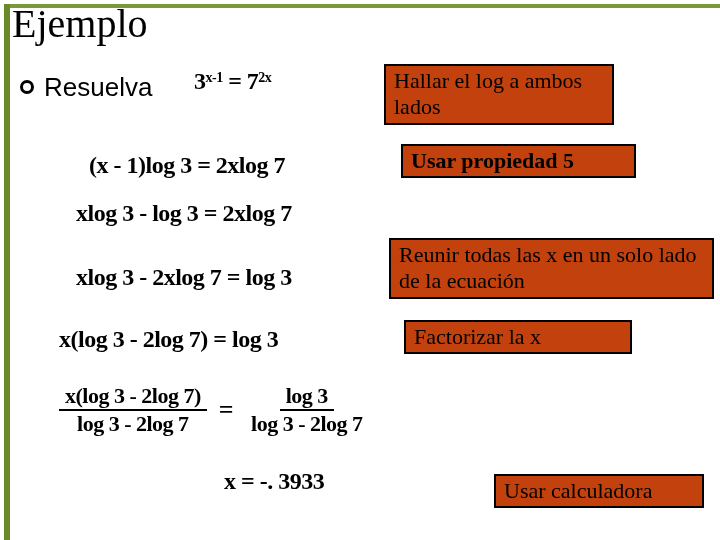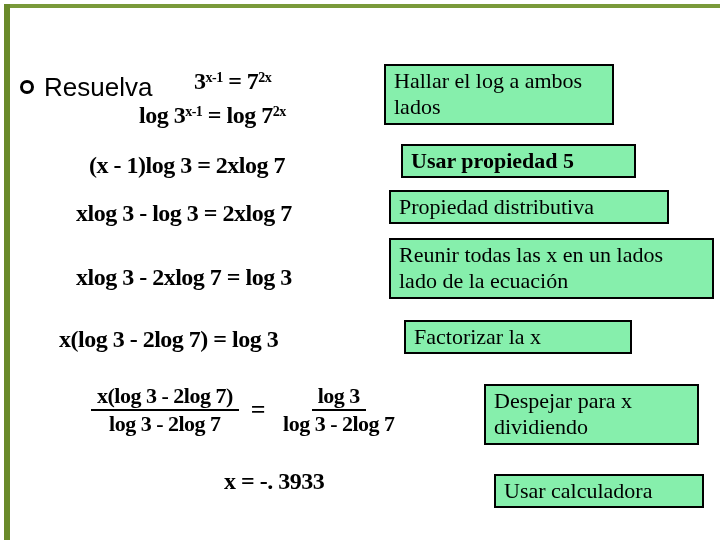--- a/index.html
+++ b/index.html
@@ -64,21 +64,21 @@
   }
   .sup {
     font-size: 14px;
     vertical-align: super;
     position: relative;
     top: 2px;
   }
   .box {
     position: absolute;
     border: 2px solid #000;
-    background: #86efac;
+    background: #c2410c;
     font-family: "Comic Sans MS", cursive;
     font-size: 22px;
     padding: 2px 8px 2px 8px;
     line-height: 1.2;
     color: #000;
   }
   .frac {
     display: inline-flex;
     flex-direction: column;
     align-items: center;
@@ -105,58 +105,54 @@
     padding: 0 4px;
   }
 </style>
 </head>
 <body>
 
 <div class="slide">
   <div class="bar-top"></div>
   <div class="bar-left"></div>
 
+  <div class="title">Ejemplo</div>
 
   <div class="bullet">
     <span class="bullet-ring"></span><span>Resuelva</span>
   </div>
 
   <div class="eq" style="left:190px; top:64px;text-align:center;">
     <span>3</span><span class="sup">x-1</span><span> = 7</span><span class="sup">2x</span>
   </div>
 
-  <div class="eq" style="left:135px; top:98px;">
-    <span>log 3</span><span class="sup">x-1</span><span> = log 7</span><span class="sup">2x</span>
-  </div>
 
   <div class="eq" style="left:85px; top:148px;">(x - 1)log 3 = 2xlog 7</div>
 
   <div class="eq" style="left:72px; top:196px;">xlog 3 - log 3 = 2xlog 7</div>
 
   <div class="eq" style="left:72px; top:260px;">xlog 3 - 2xlog 7 = log 3</div>
 
   <div class="eq" style="left:55px; top:322px;">x(log 3 - 2log 7) = log 3</div>
 
-  <div class="eq" style="left:55px; top:378px;margin-left:32px;">
+  <div class="eq" style="left:55px; top:378px;">
     <span class="fraceq">
       <span class="frac">
         <span class="num">x(log 3 - 2log 7)</span>
         <span class="den">log 3 - 2log 7</span>
       </span>
       <span class="eqmid">=</span>
       <span class="frac">
         <span class="num">log 3</span>
         <span class="den">log 3 - 2log 7</span>
       </span>
     </span>
   </div>
 
   <div class="eq" style="left:220px; top:464px;">x = -. 3933</div>
 
   <div class="box" style="left:380px; top:60px; width:230px;">Hallar el log a ambos lados</div>
   <div class="box" style="left:397px; top:140px; width:235px;font-weight:bold;">Usar propiedad 5</div>
-  <div class="box" style="left:385px; top:186px; width:280px;">Propiedad distributiva</div>
-  <div class="box" style="left:385px; top:234px; width:325px;">Reunir todas las x en un lados lado de la ecuación</div>
+  <div class="box" style="left:385px; top:234px; width:325px;">Reunir todas las x en un solo lado de la ecuación</div>
   <div class="box" style="left:400px; top:316px; width:228px;">Factorizar la x</div>
-  <div class="box" style="left:480px; top:380px; width:215px;">Despejar para x dividiendo</div>
   <div class="box" style="left:490px; top:470px; width:210px;">Usar calculadora</div>
 
 </div>
 
 </body></html>

